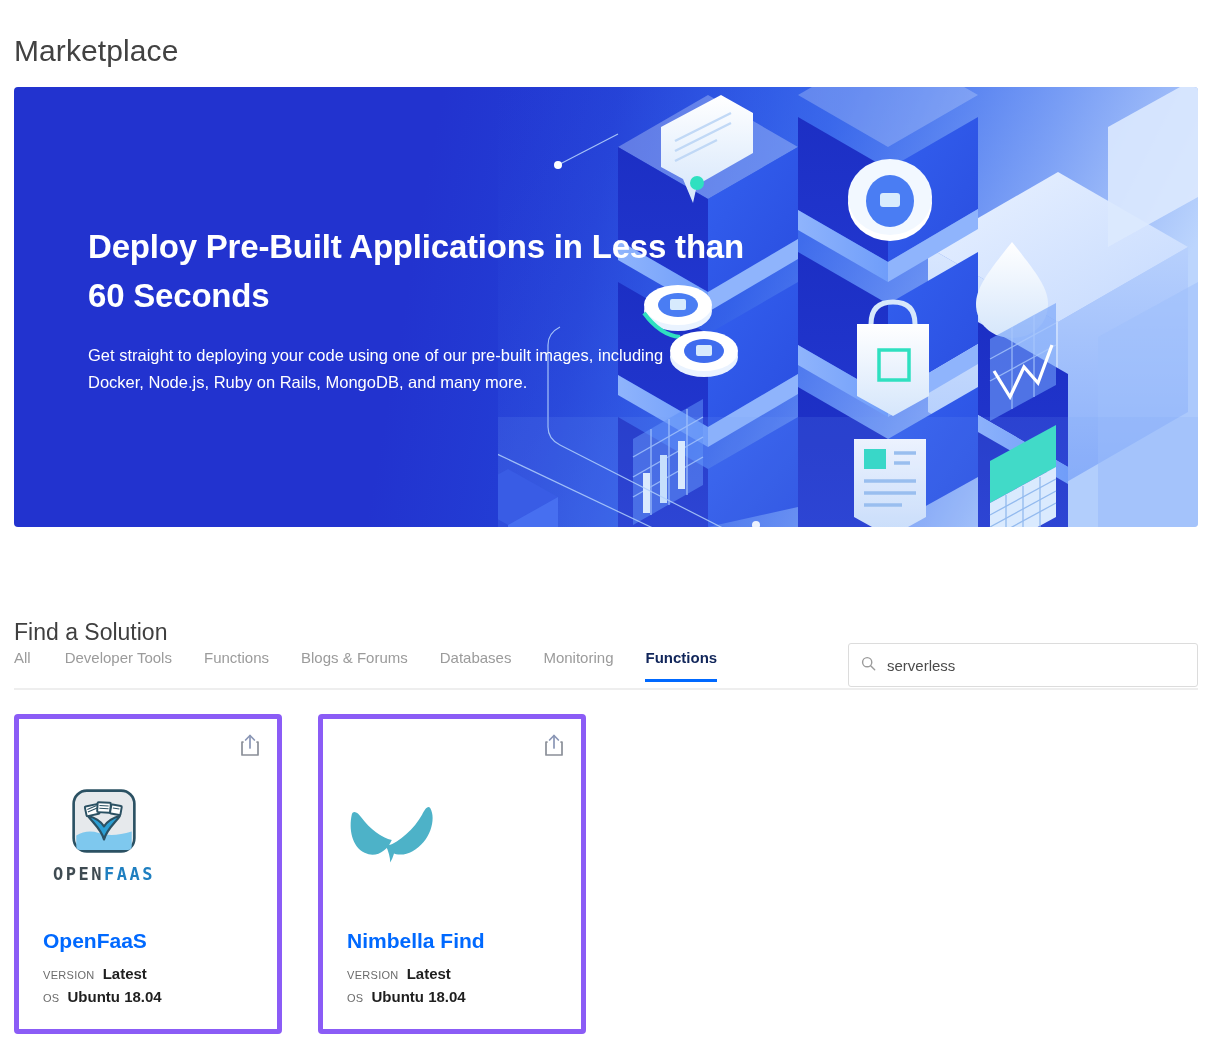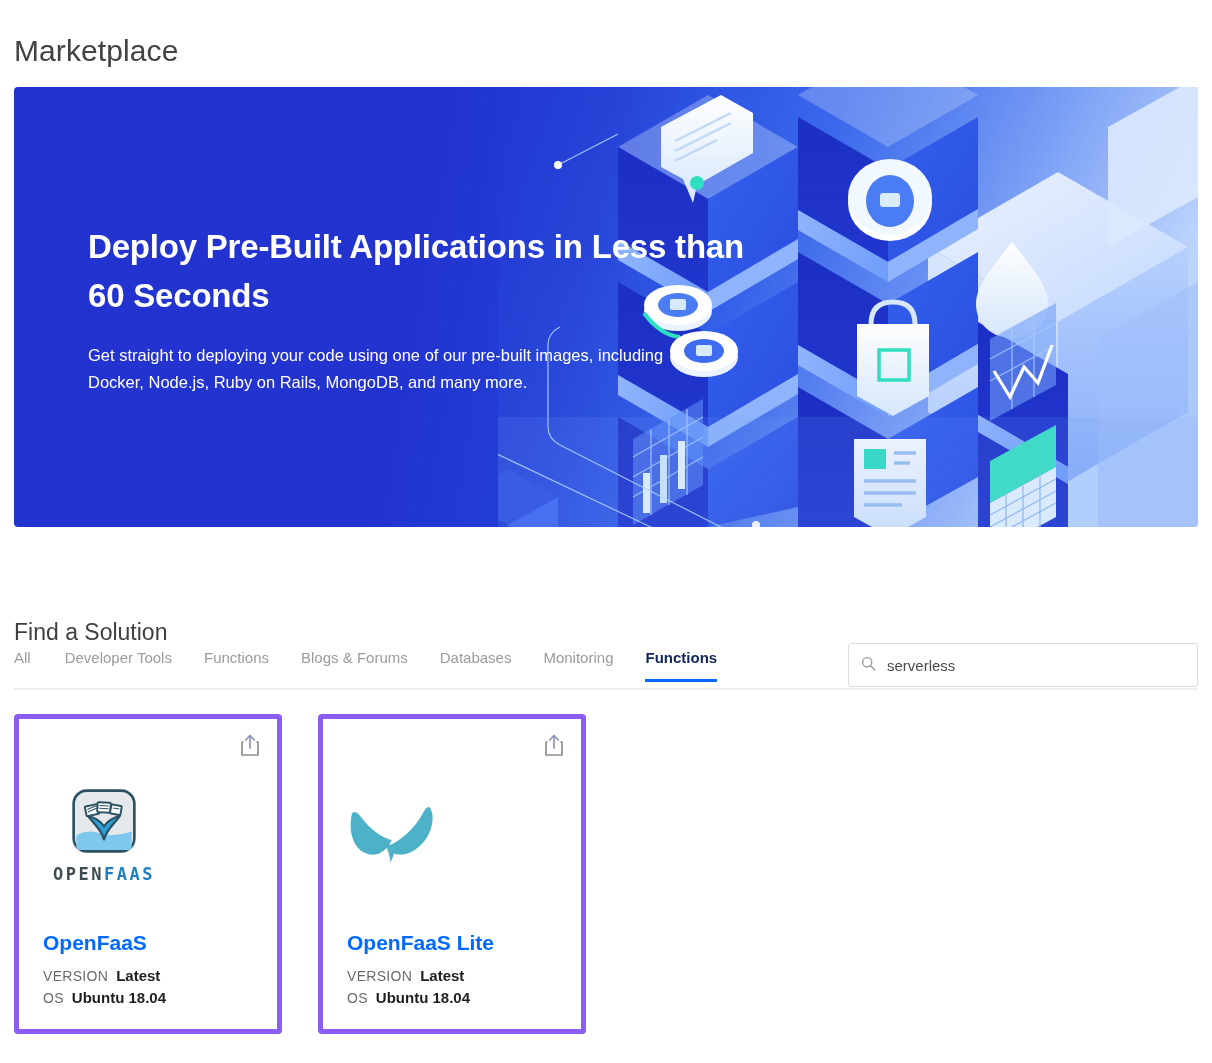--- a/index.html
+++ b/index.html
@@ -170,21 +170,21 @@
     margin: 0 0 12px 0;
     line-height: 24px;
   }
   .meta-row {
     display: flex;
     align-items: baseline;
     margin-top: 4px;
     line-height: 18px;
   }
   .meta-key {
-    font-size: 14px;
+    font-size: 11px;
     color: #6b6b6b;
     letter-spacing: .3px;
     margin-right: 8px;
     text-transform: uppercase;
   }
   .meta-val {
     font-size: 15px;
     font-weight: 700;
     color: #1f1f1f;
   }
@@ -483,21 +483,21 @@
             <polyline points="6.6,7 11,2.5 15.4,7" fill="none" stroke="#8a96b5" stroke-width="1.7" stroke-linecap="round" stroke-linejoin="round"></polyline>
           </svg></div>
         <div class="card-logo">
           <svg viewBox="0 0 120 86" width="96" height="70">
             <path d="M6 16 C2 34 6 56 22 64 C36 71 50 62 56 48 C44 46 28 34 18 20 C14 14 8 10 6 16 Z" fill="#4db2c8"></path>
             <path d="M104 8 C112 22 104 50 82 62 C68 70 54 66 50 56 C66 50 84 34 94 16 C97 10 101 4 104 8 Z" fill="#4db2c8"></path>
             <path d="M48 54 C52 62 54 70 54 76 C58 70 60 62 60 54 Z" fill="#4db2c8"></path>
           </svg>
         </div>
         <div class="card-body">
-          <div class="card-name">OpenFaaS Lite</div>
+          <div class="card-name">Nimbella Find</div>
           <div class="meta-row">
             <span class="meta-key">VERSION</span>
             <span class="meta-val">Latest</span>
           </div>
           <div class="meta-row">
             <span class="meta-key">OS</span>
             <span class="meta-val">Ubuntu 18.04</span>
           </div>
         </div>
       </div>

